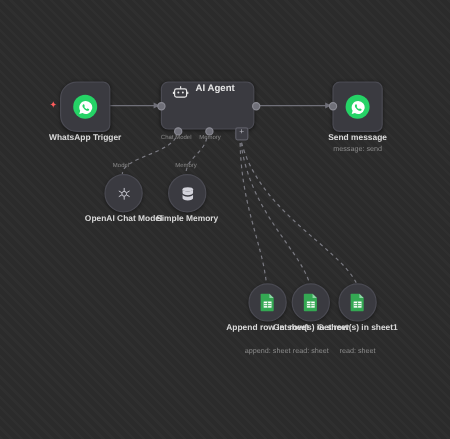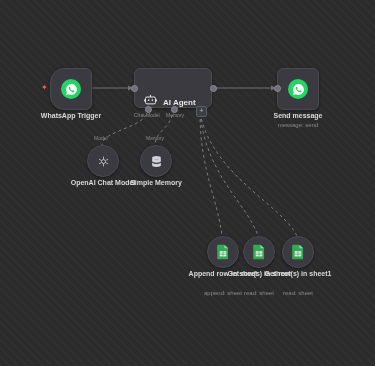--- a/index.html
+++ b/index.html
@@ -37,21 +37,21 @@
   }
   .sq{
     width:40px;height:40px;border-radius:6px;
     background:#3a3a40;border:1px solid #4a4a52;
     display:flex;align-items:center;justify-content:center;
     box-shadow:0 1px 3px rgba(0,0,0,.45);
   }
   .agent{
     width:78px;height:40px;border-radius:6px;
     background:#3a3a40;border:1px solid #4a4a52;
-    display:flex;align-items:flex-end;gap:5px;
+    display:flex;align-items:flex-start;gap:5px;
     padding:0 8px;box-sizing:border-box;
     box-shadow:0 1px 3px rgba(0,0,0,.45);
   }
   .agent .atxt{font-size:8px;color:#e6e6e6;font-weight:600;}
   .circ{
     width:30px;height:30px;border-radius:50%;
     background:#3a3a40;border:1px solid #4a4a52;
     display:flex;align-items:center;justify-content:center;
     box-shadow:0 1px 3px rgba(0,0,0,.45);
   }

